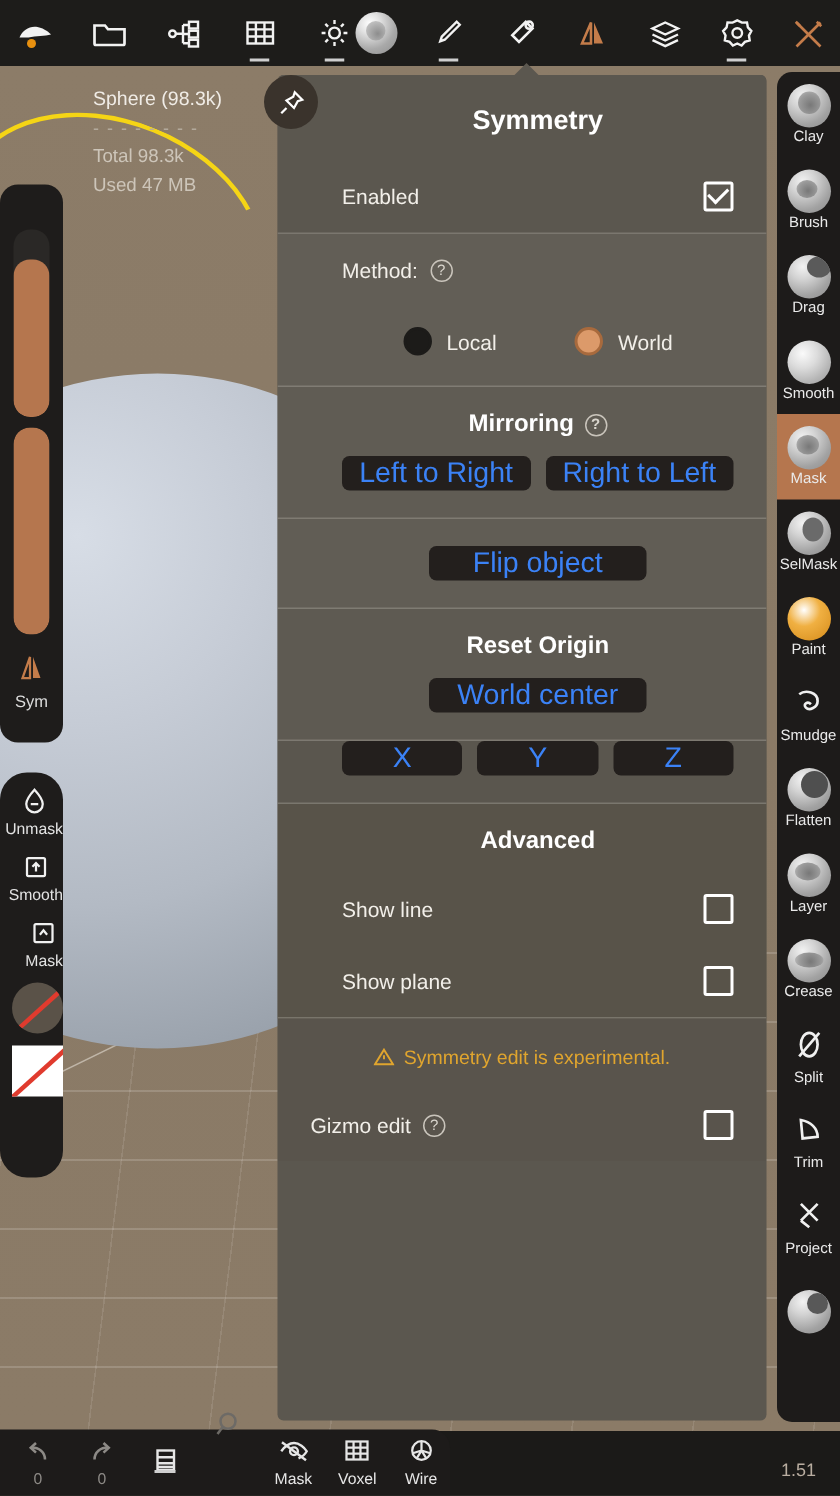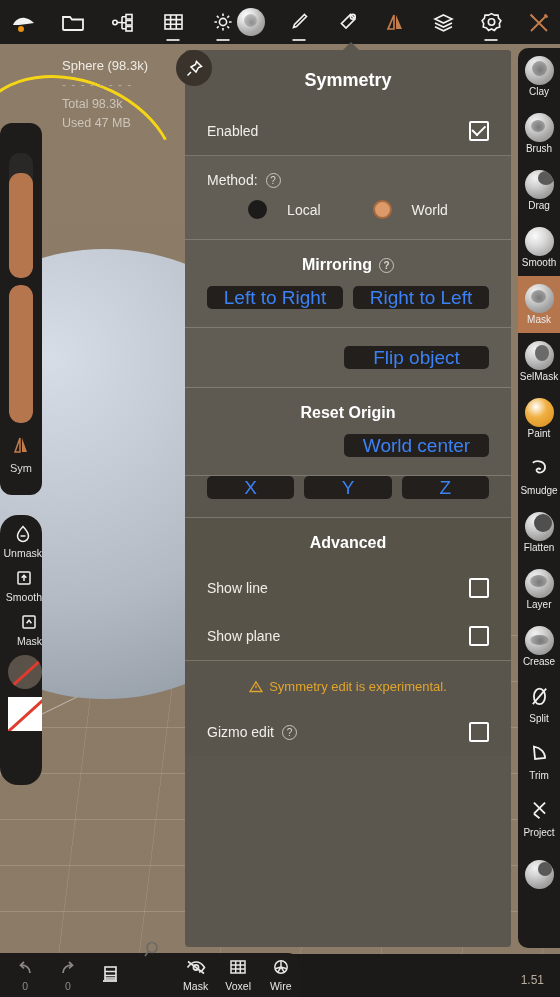--- a/index.html
+++ b/index.html
@@ -119,21 +119,21 @@
   .panel-notch {
     position: absolute; left: 342px; top: 42px;
     width: 0; height: 0; border-left: 9px solid transparent; border-right: 9px solid transparent;
     border-bottom: 9px solid #5b574f;
   }
   .pin-btn {
     position: absolute; left: 176px; top: 50px; width: 36px; height: 36px;
     border-radius: 50%; background: #3a332c;
     display: flex; align-items: center; justify-content: center; z-index: 5;
   }
-  .sec { border-bottom: 1px solid rgba(200,195,185,0.30); }
+  .sec { border-bottom: 1px solid rgba(200,195,185,0.30); padding-left: 21px; }
   .sec-a { background: #5b574f; }
   .sec-b { background: #625e56; }
   .sec-c { background: #605c54; }
   .sec-d { background: #615d55; }
   .sec-e { background: #5e5a52; }
   .sec-f { background: #5a564e; }
   .sec-g { background: #585349; }
   .sec-h { background: #56514759; }
   .panel-title {
     text-align: center; font-size: 18px; font-weight: bold; color: #ffffff;
@@ -153,35 +153,35 @@
     width: 20px; height: 20px; border: 2px solid #ffffff; border-radius: 2px;
     display: flex; align-items: center; justify-content: center; background: transparent;
   }
   .checkbox.checked::after {
     content: ""; width: 11px; height: 6px;
     border-left: 2px solid #fff; border-bottom: 2px solid #fff;
     transform: rotate(-45deg) translate(1px,-2px);
   }
   .method-row { padding: 16px 22px 6px; }
   .radio-row { display: flex; justify-content: center; gap: 52px; padding: 6px 0 20px; }
-  .radio-item { display: flex; align-items: center; gap: 20px; }
+  .radio-item { display: flex; align-items: center; gap: 10px; margin-top: 18px; }
   .radio {
     width: 19px; height: 19px; border-radius: 50%;
     background: #1c1b19; border: 2px solid #1c1b19;
   }
   .radio.sel { background: #dc9a6a; border: 2px solid #a86a3d; }
   .radio-label { font-size: 14px; color: #f2efe9; }
   .btn {
     background: #231f1d; color: #3b82f6; font-size: 19px;
     border: none; border-radius: 5px; height: 23px;
     display: flex; align-items: center; justify-content: center;
   }
   .btn-row { display: flex; gap: 10px; padding: 0 22px 18px; }
   .btn-row .btn { flex: 1; }
-  .btn-center { display: flex; justify-content: flex-end; padding: 0 22px 18px; }
+  .btn-center { display: flex; justify-content: center; padding: 0 22px 18px; }
   .btn-center .btn { width: 145px; }
   .warn {
     text-align: center; font-size: 13px; color: #e0a52e; padding: 18px 10px 14px;
     display: flex; align-items: center; justify-content: center; gap: 6px;
   }
   .help {
     width: 15px; height: 15px; border-radius: 50%;
     border: 1.5px solid #c9c4bb; color: #d9d5cd;
     font-size: 10px; display: inline-flex; align-items: center; justify-content: center;
   }

